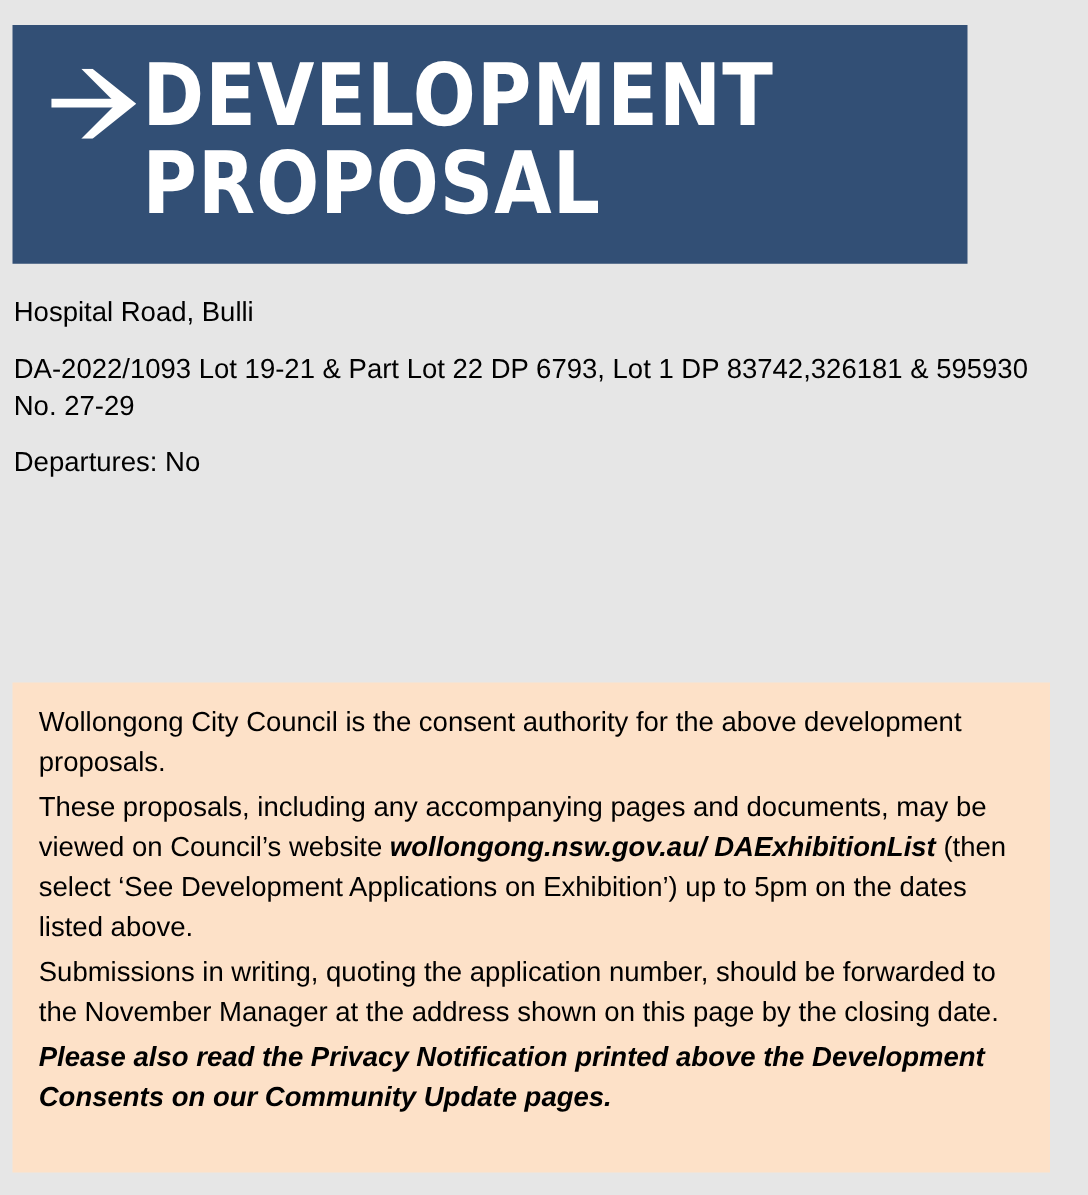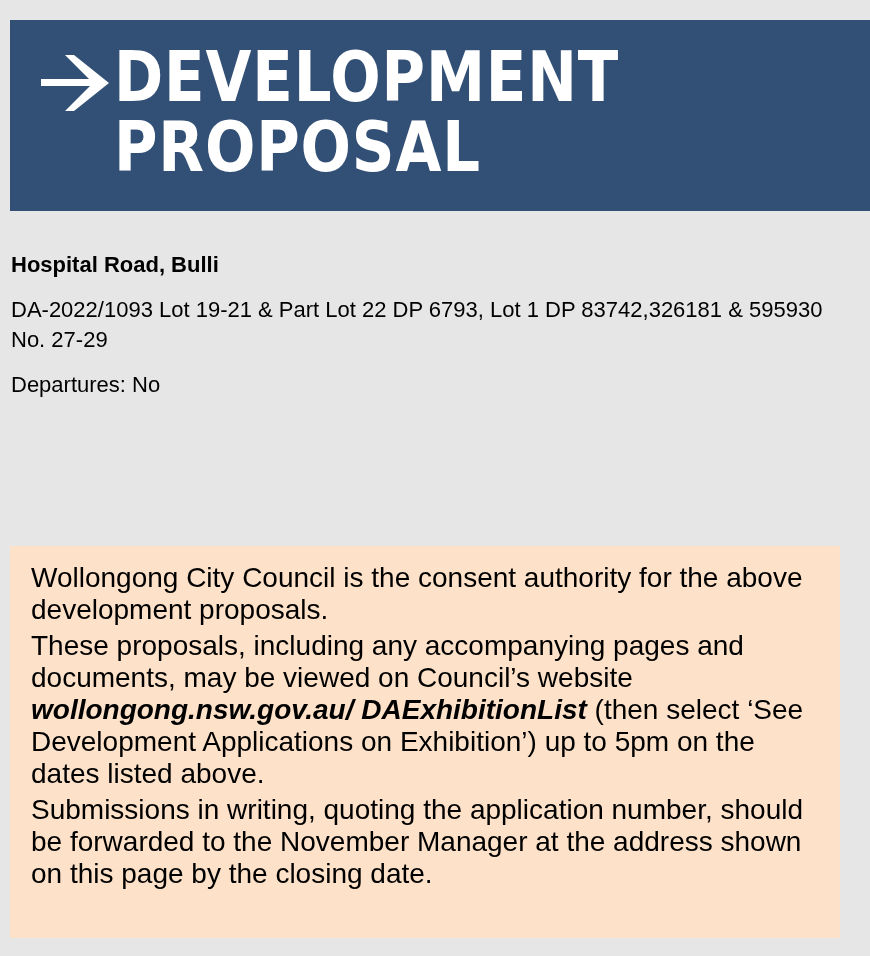--- a/index.html
+++ b/index.html
@@ -12,21 +12,21 @@
     background: #e6e6e6;
     position: relative;
     overflow: hidden;
     font-family: "Liberation Sans", "DejaVu Sans", sans-serif;
     color: #000;
   }
   .banner {
     position: absolute;
     left: 10px;
     top: 20px;
-    width: 860px;
+    width: 764px;
     height: 191px;
     background: #324f75;
   }
   .banner-arrow {
     position: absolute;
     left: 31px;
     top: 35px;
     width: 68px;
     height: 56px;
   }
@@ -49,37 +49,37 @@
 
   .details {
     position: absolute;
     left: 11px;
     top: 234px;
     width: 850px;
     font-size: 22px;
     line-height: 30px;
   }
   .details .heading {
-    font-weight: bold;
-    margin: 16px 0 15px 0;
+    font-weight: normal;
+    margin: 1px 0 15px 0;
   }
   .details p {
     margin: 0 0 15px 0;
   }
 
   .notice {
     position: absolute;
     left: 10px;
     top: 546px;
     width: 830px;
     height: 392px;
     background: #fde1c8;
     box-sizing: border-box;
     padding: 16px 14px 0 21px;
-    font-size: 28px;
+    font-size: 22px;
     line-height: 32px;
   }
   .notice p {
     margin: 0 0 4px 0;
   }
   .notice .strong { font-weight: bold; font-style: italic; }
 </style>
 </head>
 <body>
 
@@ -97,13 +97,14 @@
 <div class="details">
   <p class="heading">Hospital Road, Bulli</p>
   <p>DA-2022/1093 Lot 19-21 &amp; Part Lot 22 DP 6793, Lot 1 DP 83742,326181 &amp; 595930 No. 27-29</p>
   <p>Departures: No</p>
 </div>
 
 <div class="notice">
   <p>Wollongong City Council is the consent authority for the above development proposals.</p>
   <p><span>These proposals, including any accompanying pages and documents, may be viewed on Council’s website </span><span class="strong">wollongong.nsw.gov.au/ DAExhibitionList</span><span> (then select ‘See Development Applications on Exhibition’) up to 5pm on the dates listed above.</span></p>
   <p>Submissions in writing, quoting the application number, should be forwarded to the November Manager at the address shown on this page by the closing date.</p>
+  <p class="strong">Please also read the Privacy Notification printed above the Development Consents on our Community Update pages.</p>
 </div>
 
 </body></html>

